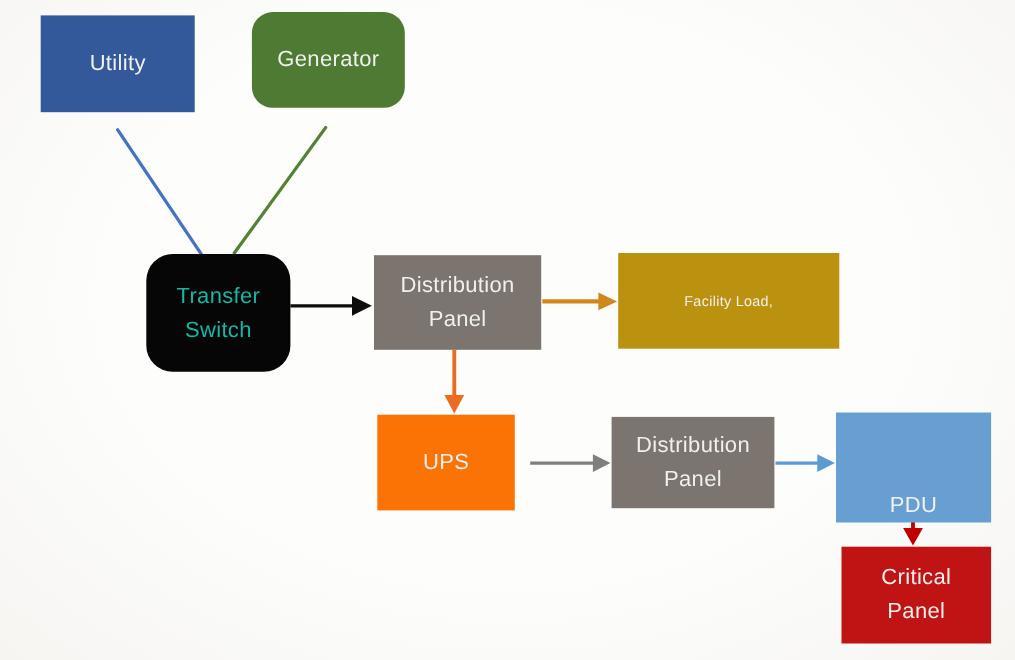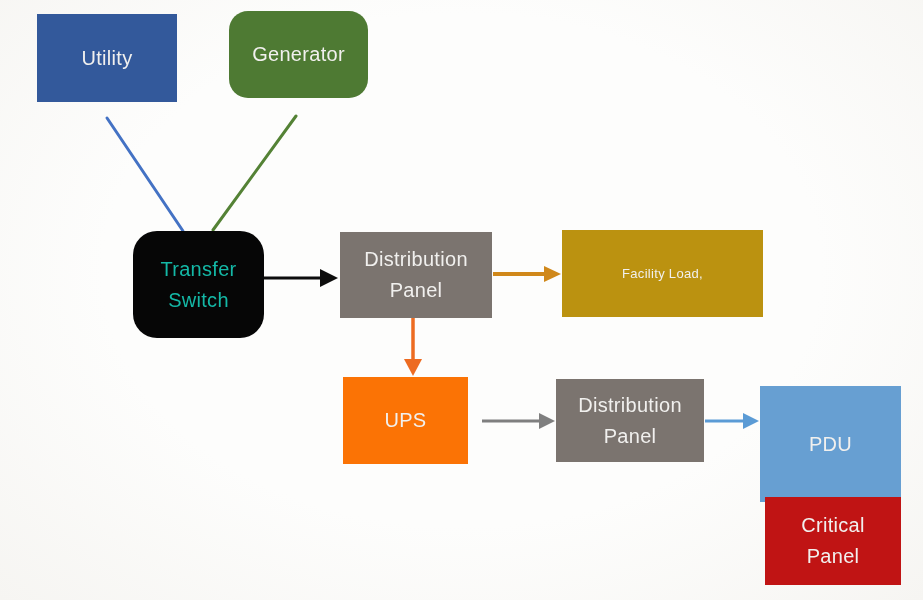--- a/index.html
+++ b/index.html
@@ -110,21 +110,21 @@
 
   <div class="node" style="left: 343px; top: 377px; width: 125px; height: 87px; background-color: rgb(251, 115, 5);">
     <span class="lbl">UPS</span>
   </div>
 
   <div class="node" style="left: 556px; top: 379px; width: 148px; height: 83px; background-color: rgb(123, 116, 111);">
     <span class="lbl">Distribution</span>
     <span class="lbl">Panel</span>
   </div>
 
-  <div class="node" style="left: 760px; top: 386px; width: 141px; height: 116px; background-color: rgb(103, 159, 210);">
+  <div class="node" style="left: 760px; top: 375px; width: 141px; height: 100px; background-color: rgb(103, 159, 210); justify-content: flex-end;">
     <span class="lbl">PDU</span>
   </div>
 
   <div class="node" style="left: 765px; top: 497px; width: 136px; height: 88px; background-color: rgb(192, 20, 20);">
     <span class="lbl">Critical</span>
     <span class="lbl">Panel</span>
   </div>
 
 </div>
 

